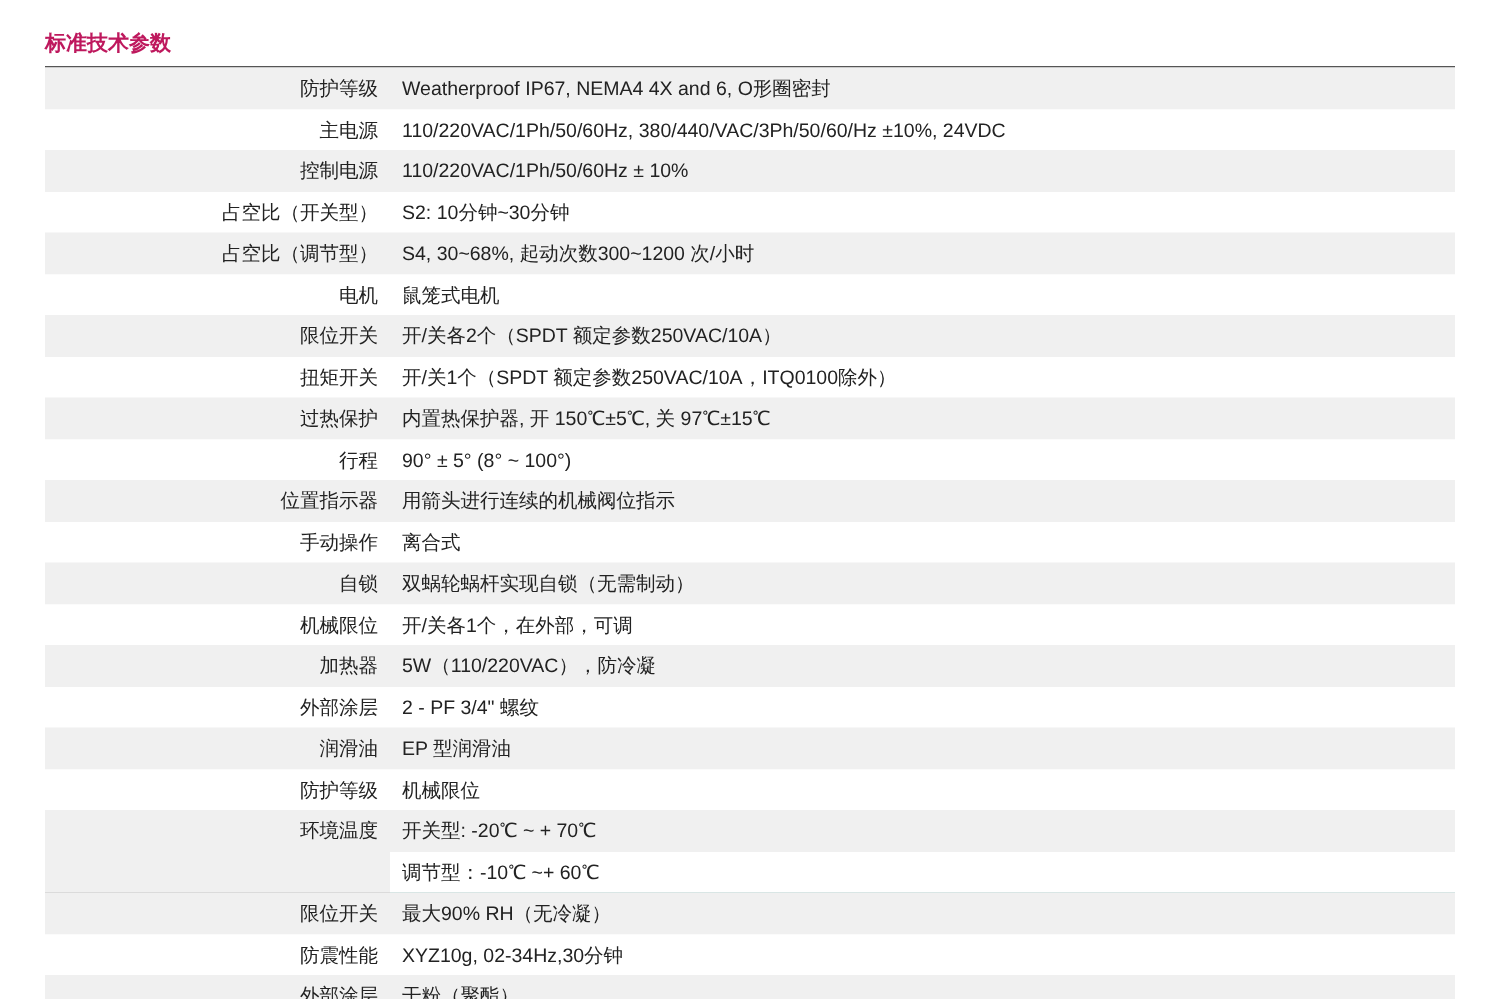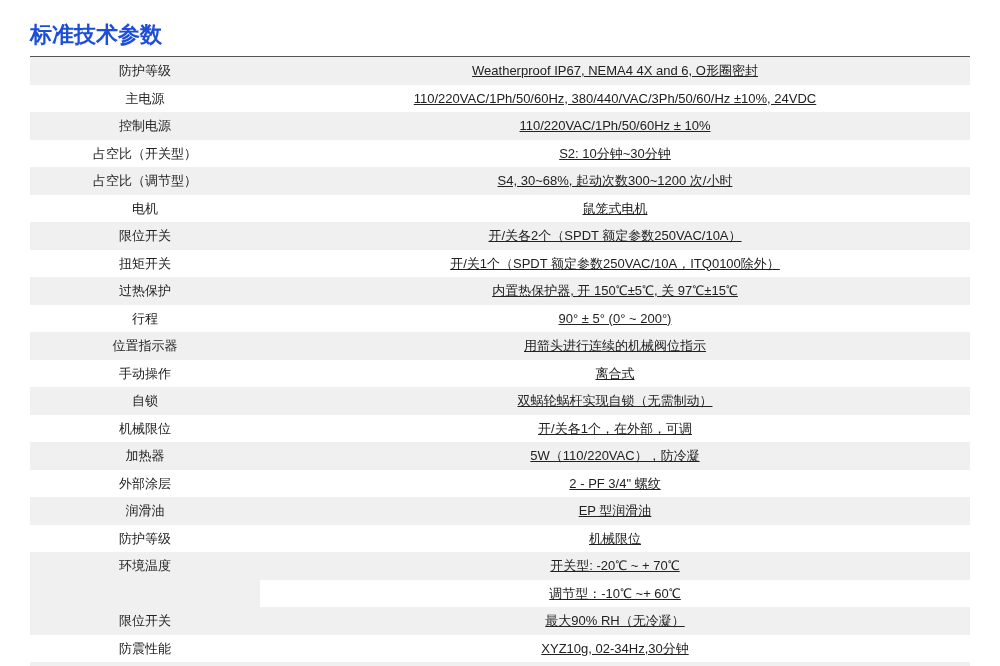--- a/index.html
+++ b/index.html
@@ -12,42 +12,41 @@
       font-family: "SimSun", "宋体", "Microsoft YaHei", Arial, sans-serif;
       font-size: 13px;
       background: #ffffff;
       color: #222;
       padding: 20px 30px;
       width: 1000px;
       min-height: 666px;
     }
 
     .page-title {
-      font-size: 22px;
+      font-size: 14px;
       font-weight: bold;
       margin-bottom: 6px;
-      color: #1d4ed8;
+      color: #be185d;
     }
 
     .top-divider {
       border: none;
       border-top: 1.5px solid #555;
       margin-bottom: 0;
     }
 
     table.spec-table {
       width: 100%;
       border-collapse: collapse;
     }
 
     table.spec-table tr td {
       padding: 4px 8px;
       vertical-align: top;
       line-height: 1.5;
-      text-align: center;
     }
 
     table.spec-table tr:nth-child(odd) td {
       background-color: #f0f0f0;
     }
 
     table.spec-table tr:nth-child(even) td {
       background-color: #ffffff;
     }
 
@@ -55,21 +54,20 @@
       width: 230px;
       text-align: right;
       color: #222;
       white-space: nowrap;
       font-size: 13px;
     }
 
     .value-col {
       color: #222;
       font-size: 13px;
-      text-decoration: underline;
     }
   </style>
 </head>
 <body>
 
 <div class="page-title">标准技术参数</div>
 <hr class="top-divider">
 
 <table class="spec-table">
   <tbody id="table-body">
@@ -104,21 +102,21 @@
       <tr>
         <td class="label-col">扭矩开关</td>
         <td class="value-col">开/关1个（SPDT 额定参数250VAC/10A，ITQ0100除外）</td>
       </tr>
       <tr>
         <td class="label-col">过热保护</td>
         <td class="value-col">内置热保护器, 开 150℃±5℃, 关 97℃±15℃</td>
       </tr>
       <tr>
         <td class="label-col">行程</td>
-        <td class="value-col">90° ± 5° (0° ~ 200°)</td>
+        <td class="value-col">90° ± 5° (8° ~ 100°)</td>
       </tr>
       <tr>
         <td class="label-col">位置指示器</td>
         <td class="value-col">用箭头进行连续的机械阀位指示</td>
       </tr>
       <tr>
         <td class="label-col">手动操作</td>
         <td class="value-col">离合式</td>
       </tr>
       <tr>

